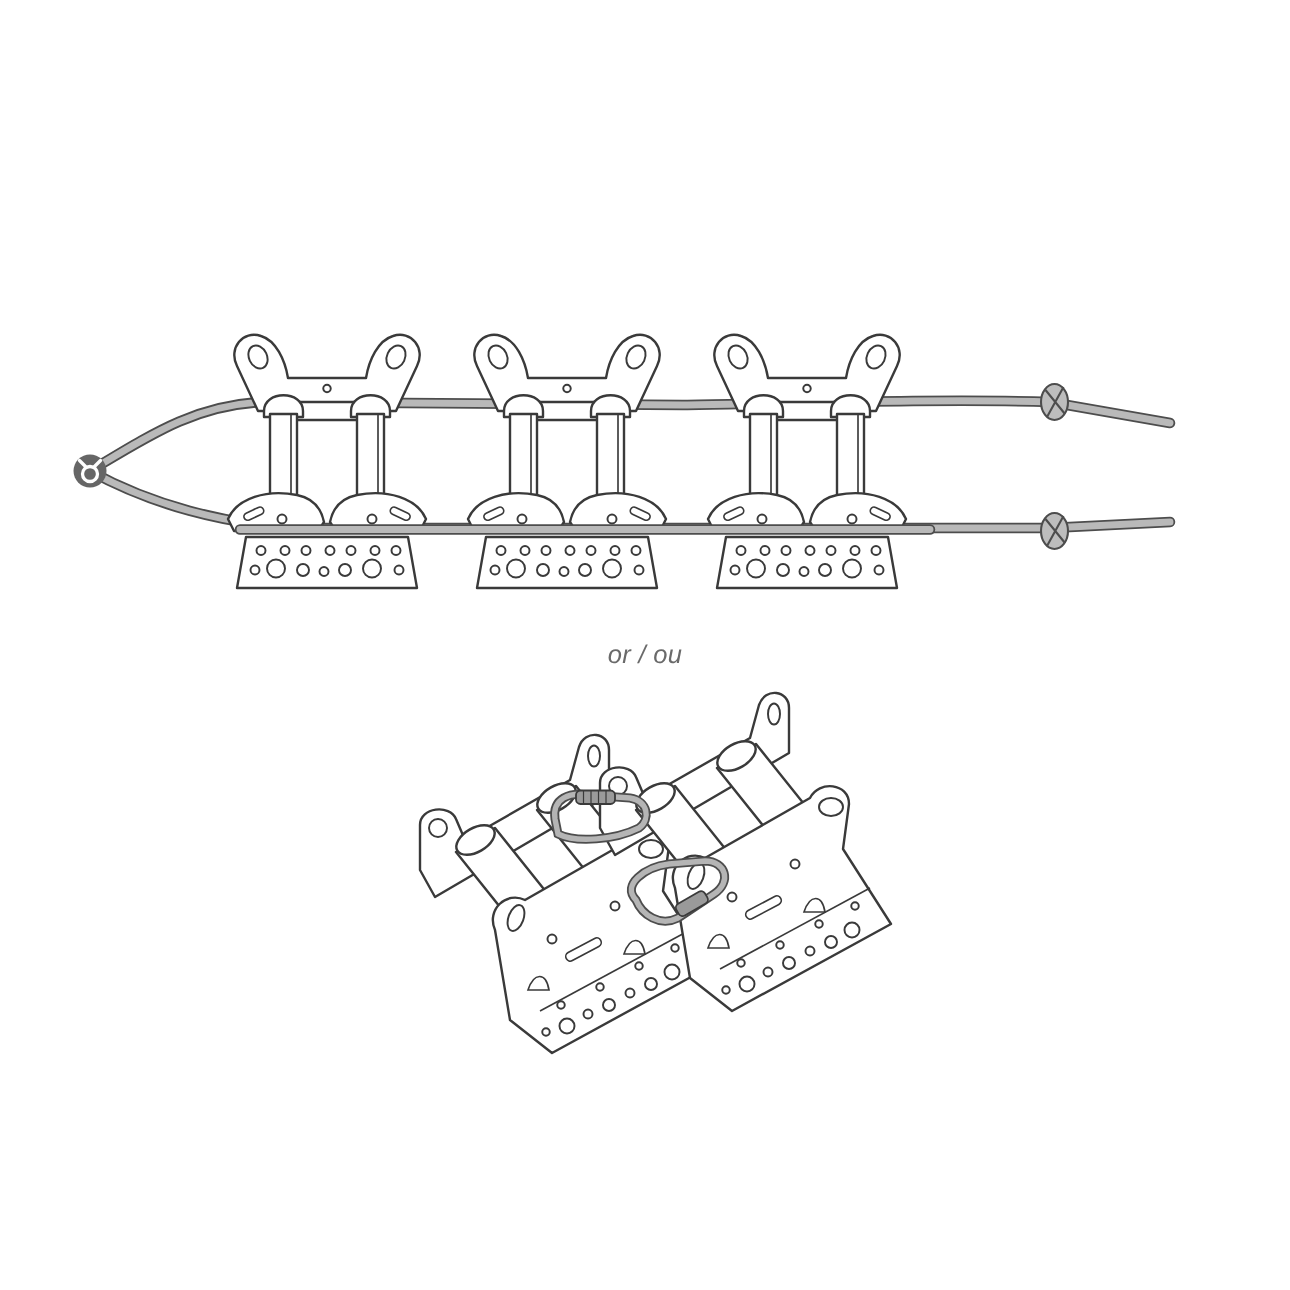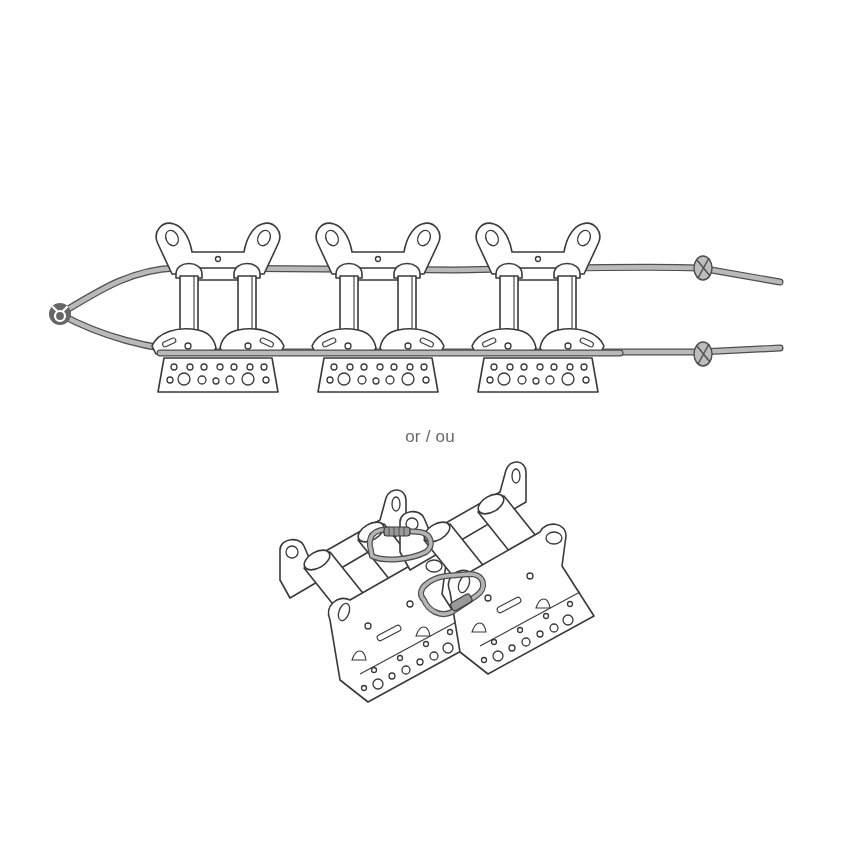--- a/index.html
+++ b/index.html
@@ -1,18 +1,18 @@
 <!DOCTYPE html>
 <html><head>
   <meta charset="utf-8">
   <style>
     html, body { margin: 0; padding: 0; background: #ffffff; }
     body { width: 860px; height: 860px; position: relative; overflow: hidden; font-family: "Liberation Sans", sans-serif; }
     #diagram { position: absolute; left: 0; top: 0; width: 860px; height: 860px; }
-    .caption { position: absolute; left: 0; width: 860px; top: 427px; text-align: center; font-size: 17px; color: #6a6a6a; font-family: "Liberation Sans", sans-serif; letter-spacing: 0.2px; }
+    .caption { position: absolute; left: 0; width: 860px; top: 427px; text-align: center; font-size: 17px; color: #6a6a6a; font-family: "Liberation Sans", sans-serif; letter-spacing: 0.2px; font-style: italic; }
     .part { fill: #ffffff; stroke: #3a3a3a; stroke-width: 1.6; stroke-linejoin: round; }
     .thin { fill: none; stroke: #3a3a3a; stroke-width: 1.1; }
     .hole { fill: #ffffff; stroke: #3a3a3a; stroke-width: 1.3; }
     .cord { fill: none; stroke: #4d4d4d; stroke-width: 7; stroke-linecap: round; }
     .cord-in { fill: none; stroke: #b9b9b9; stroke-width: 4.6; stroke-linecap: round; }
     .knot { fill: #bdbdbd; stroke: #4d4d4d; stroke-width: 1.4; }
     .cara { fill: none; stroke: #4d4d4d; stroke-width: 6; stroke-linecap: round; }
     .cara-in { fill: none; stroke: #b5b5b5; stroke-width: 3.6; stroke-linecap: round; }
     .sleeve { fill: #9a9a9a; stroke: #3a3a3a; stroke-width: 1.2; }
   </style>

